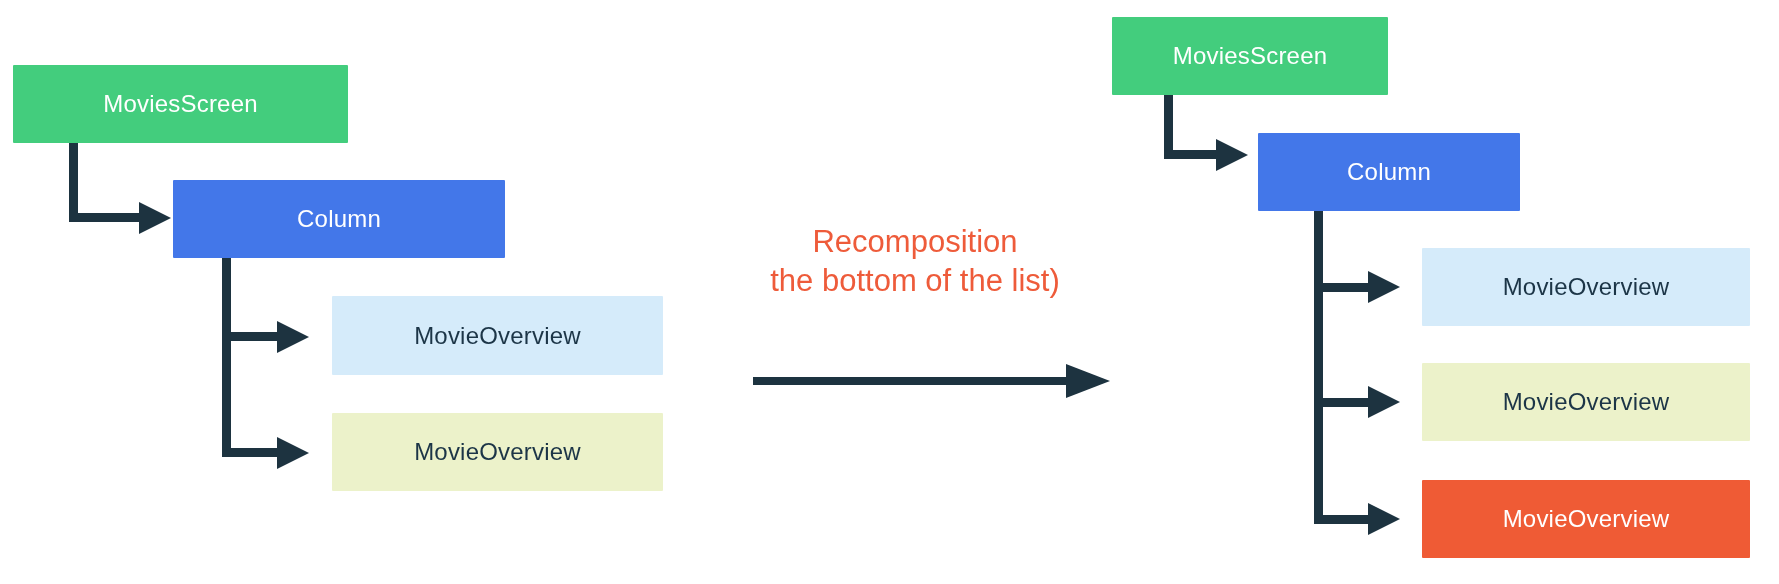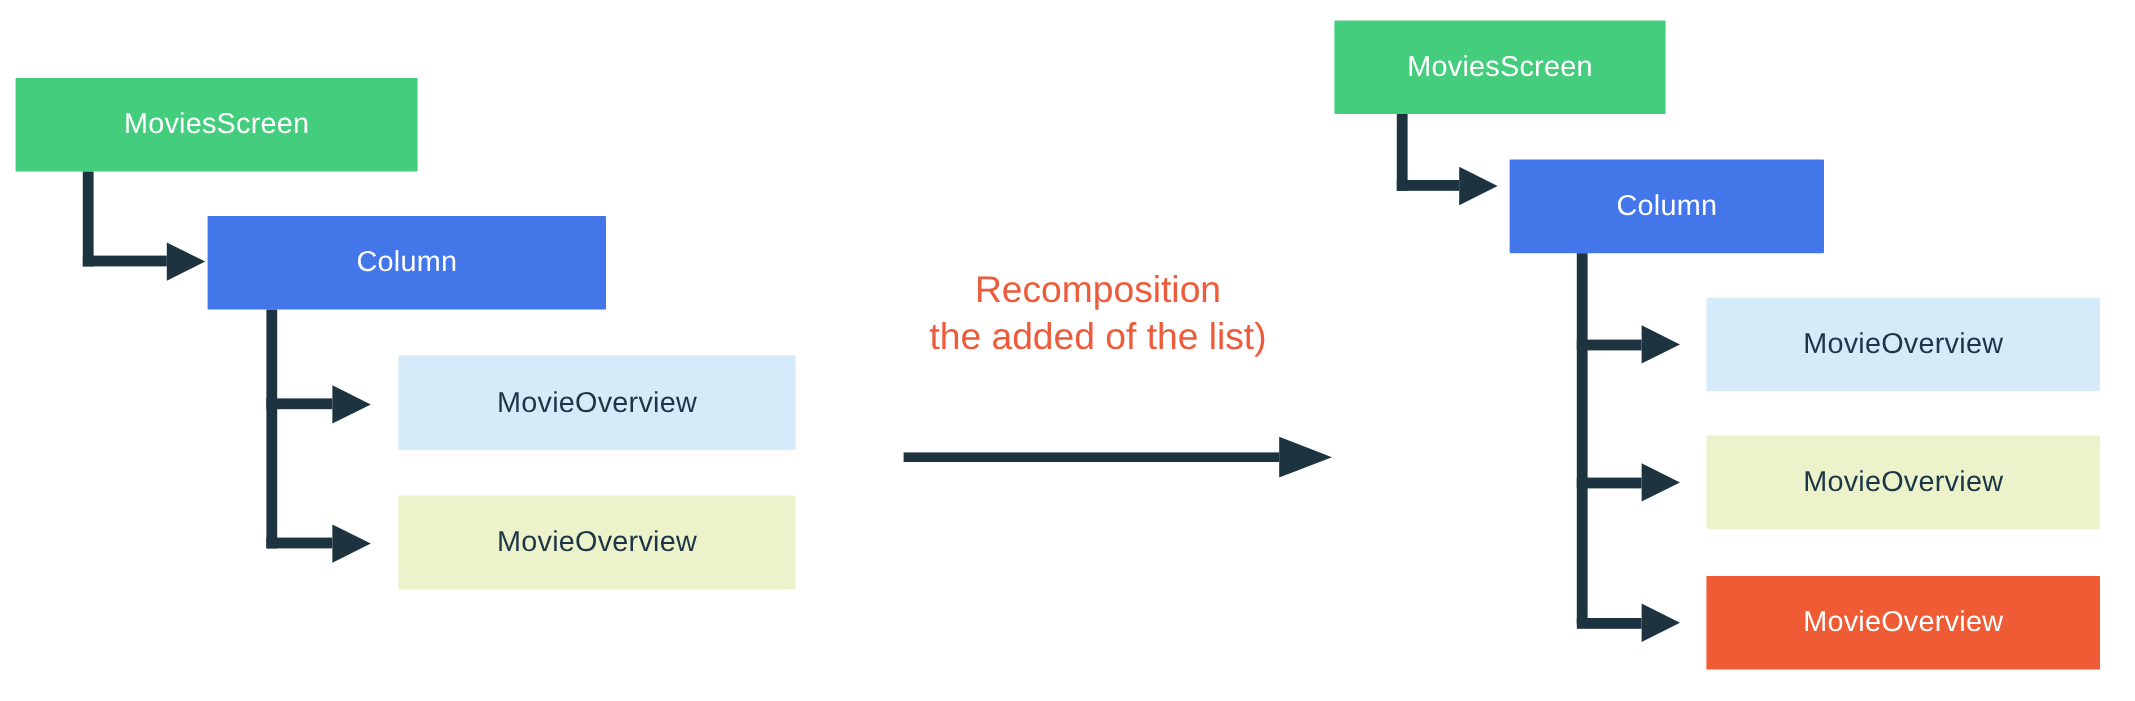--- a/index.html
+++ b/index.html
@@ -65,21 +65,21 @@
   <div class="bar" style="left:222px; top:332px; width:55px; height:9px;"></div>
   <div class="tri" style="left:277px; top:321px;"></div>
   <div class="node lblue" style="left:332px; top:296px; width:331px; height:79px;">MovieOverview</div>
 
   <div class="bar" style="left:222px; top:448px; width:55px; height:9px;"></div>
   <div class="tri" style="left:277px; top:437px;"></div>
   <div class="node pyellow" style="left:332px; top:413px; width:331px; height:78px;">MovieOverview</div>
 
   <div class="annotation">
     <div>Recomposition</div>
-    <div>the added of the list)</div>
+    <div>the bottom of the list)</div>
   </div>
   <div class="bar" style="left:753px; top:377px; width:313px; height:8px;"></div>
   <div class="tri big" style="left:1066px; top:364px;"></div>
 
   <div class="node green" style="left:1112px; top:17px; width:276px; height:78px;">MoviesScreen</div>
 
   <div class="bar" style="left:1164px; top:95px; width:9px; height:64px;"></div>
   <div class="bar" style="left:1164px; top:150px; width:52px; height:9px;"></div>
   <div class="tri" style="left:1216px; top:139px;"></div>
 

